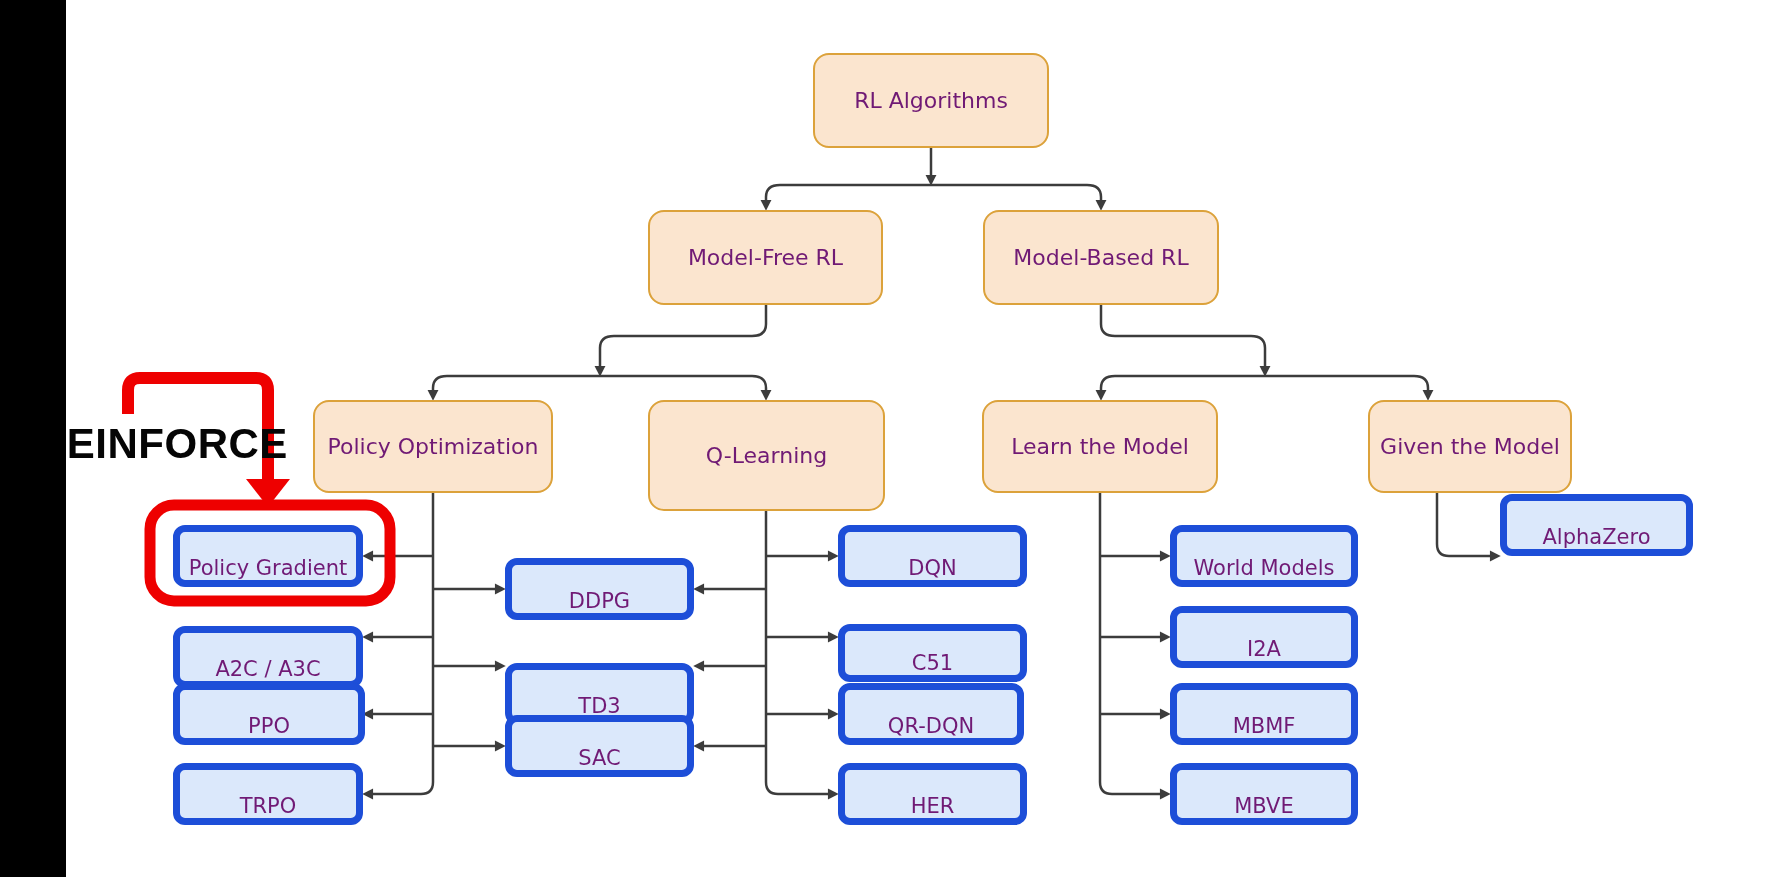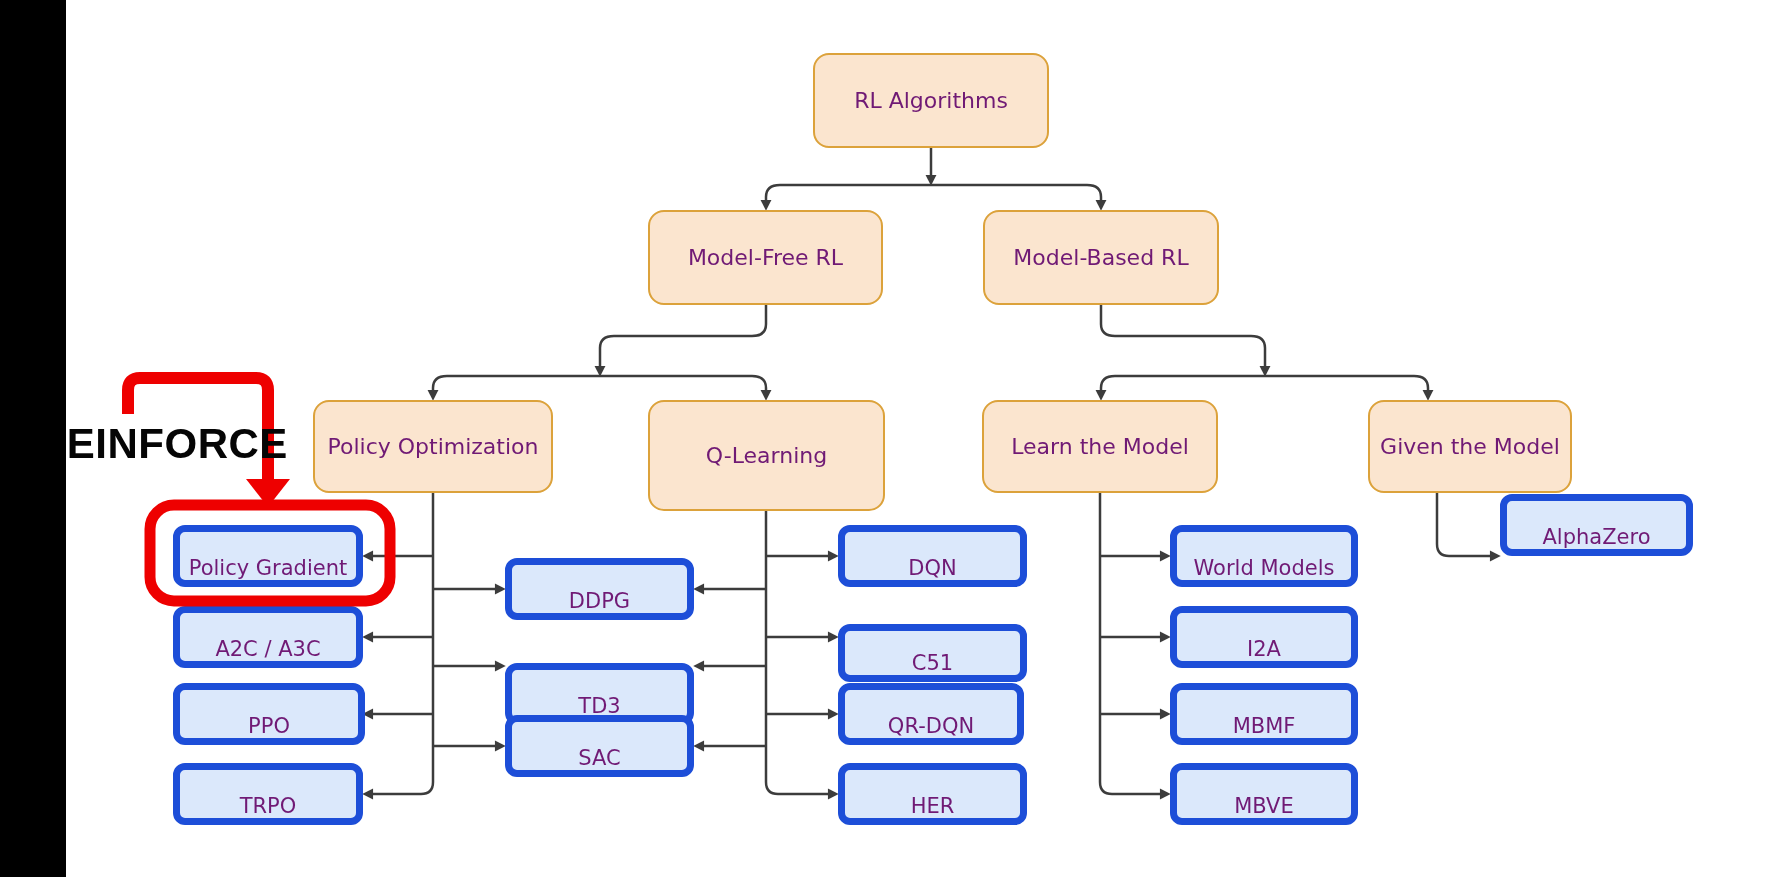--- a/index.html
+++ b/index.html
@@ -94,21 +94,21 @@
   <div class="node orange" style="left:982px;top:400px;width:236px;height:93px">
     <span>Learn the Model</span>
   </div>
   <div class="node orange" style="left:1368px;top:400px;width:204px;height:93px">
     <span>Given the Model</span>
   </div>
 
   <div class="node blue" style="left:173px;top:525px;width:190px;height:62px">
     <span>Policy Gradient</span>
   </div>
-  <div class="node blue" style="left:173px;top:606px;width:190px;height:62px">
+  <div class="node blue" style="left:173px;top:626px;width:190px;height:62px">
     <span>A2C / A3C</span>
   </div>
   <div class="node blue" style="left:173px;top:683px;width:192px;height:62px">
     <span>PPO</span>
   </div>
   <div class="node blue" style="left:173px;top:763px;width:190px;height:62px">
     <span>TRPO</span>
   </div>
 
   <div class="node blue" style="left:505px;top:558px;width:189px;height:62px">

